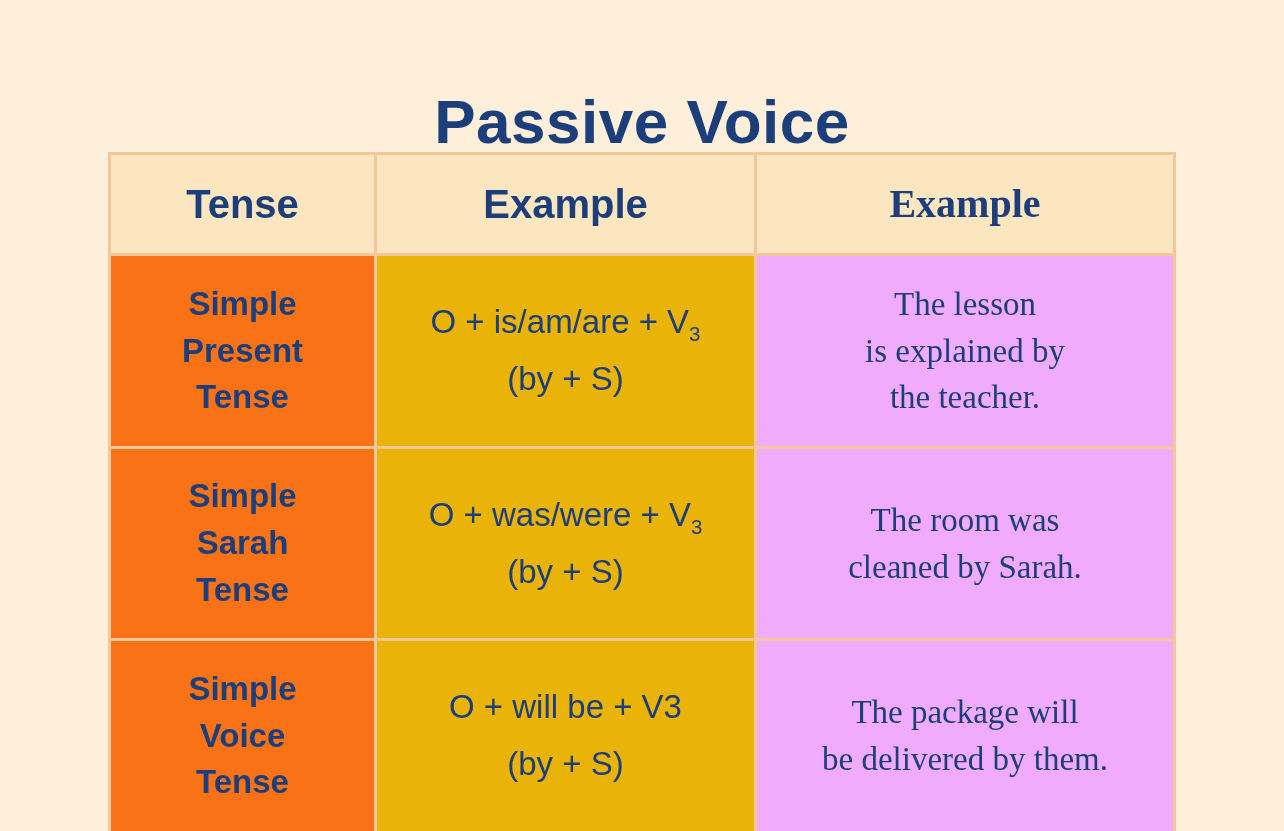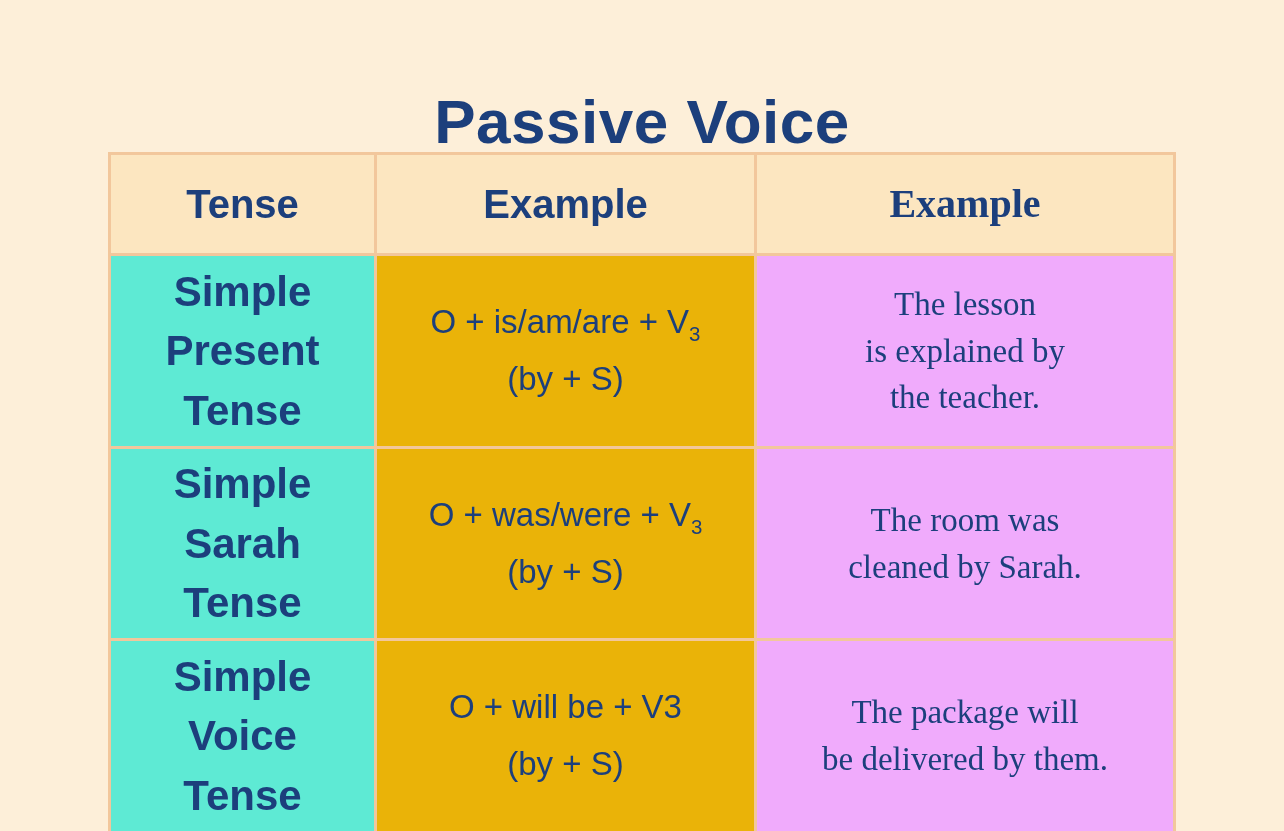--- a/index.html
+++ b/index.html
@@ -66,22 +66,22 @@
   thead th {
     height: 101px;
     background: #fce6c0;
     font-size: 40px;
     font-weight: bold;
     line-height: 1.15;
   }
 
   
   .cell-tense {
-    background: #5eead4;
-    font-size: 42px;
+    background: #f97316;
+    font-size: 33px;
     font-weight: bold;
     line-height: 1.42;
   }
 
   .cell-formula {
     background: #eab308;
     font-size: 33px;
     font-weight: normal;
     line-height: 1.72;
     padding: 0 8px;

